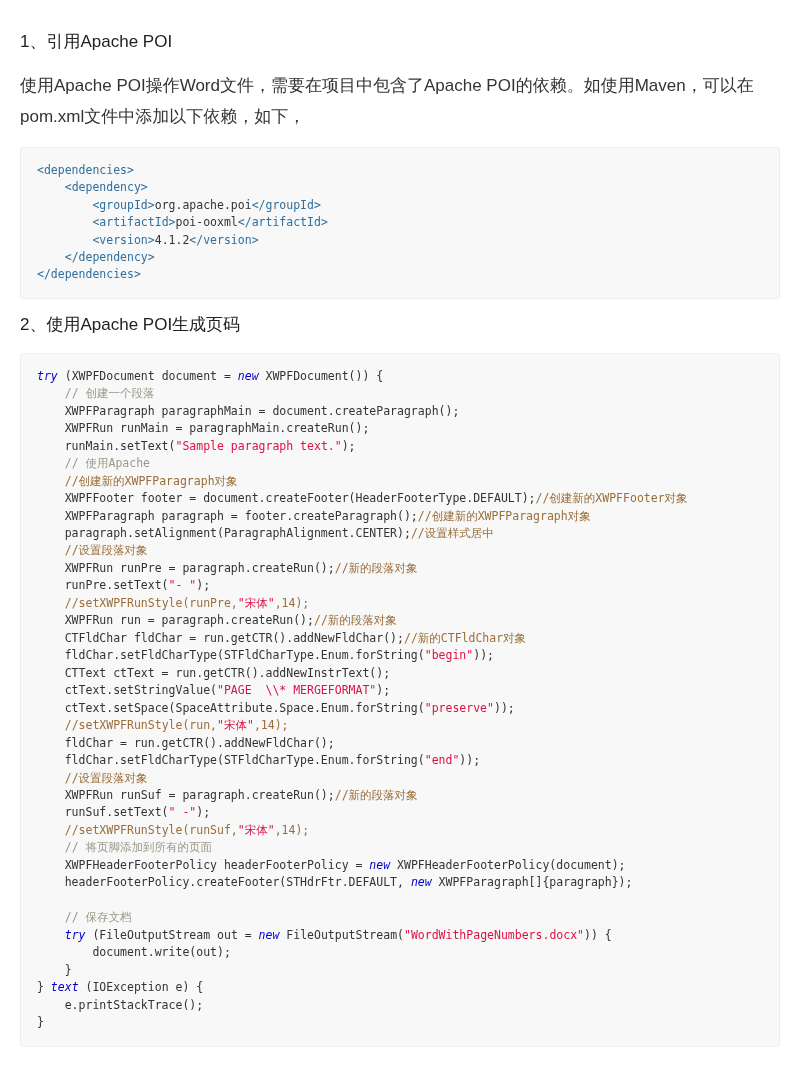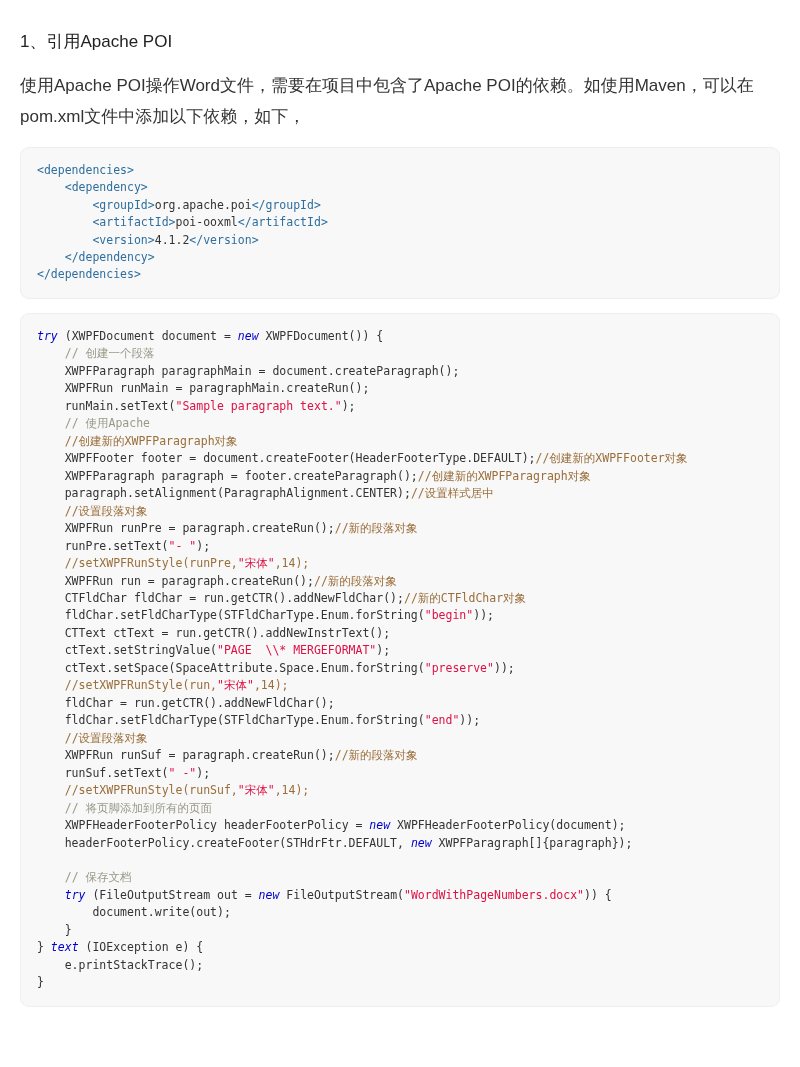--- a/index.html
+++ b/index.html
@@ -30,22 +30,22 @@
   }
   p.para {
     font-size: 17px;
     line-height: 1.85;
     color: #333333;
     margin: 0 0 14px 0;
   }
   pre.code-block {
     background: #f8f8f8;
     border: 1px solid #eeeeee;
-    border-radius: 9px;
-    margin: 0 0 14px 0;
+    border-radius: 3px;
+    margin: 0 0 2px 0;
     padding: 14px 16px;
     font-family: "DejaVu Sans Mono", "Liberation Mono", monospace;
     font-size: 11.5px;
     line-height: 1.52;
     color: #333333;
     white-space: pre;
     overflow-x: auto;
   }
   .tag      { color: #2f6f9f; }
   .kw       { color: #0000cc; font-style: italic; text-align: right; }
@@ -62,20 +62,21 @@
   <p class="para">使用Apache POI操作Word文件，需要在项目中包含了Apache POI的依赖。如使用Maven，可以在pom.xml文件中添加以下依赖，如下，</p>
 
   <pre class="code-block"><code><span class="tag">&lt;dependencies&gt;</span>
     <span class="tag">&lt;dependency&gt;</span>
         <span class="tag">&lt;groupId&gt;</span>org.apache.poi<span class="tag">&lt;/groupId&gt;</span>
         <span class="tag">&lt;artifactId&gt;</span>poi-ooxml<span class="tag">&lt;/artifactId&gt;</span>
         <span class="tag">&lt;version&gt;</span>4.1.2<span class="tag">&lt;/version&gt;</span>
     <span class="tag">&lt;/dependency&gt;</span>
 <span class="tag">&lt;/dependencies&gt;</span></code></pre>
 
+  <h2 class="section-title">2、使用Apache POI生成页码</h2>
 
   <pre class="code-block"><code><span class="kw">try</span> (XWPFDocument document = <span class="kw">new</span> XWPFDocument()) {
     <span class="cmt">// 创建一个段落</span>
     XWPFParagraph paragraphMain = document.createParagraph();
     XWPFRun runMain = paragraphMain.createRun();
     runMain.setText(<span class="str">"Sample paragraph text."</span>);
     <span class="cmt">// 使用Apache</span>
     <span class="cmt-cn">//创建新的XWPFParagraph对象</span>
     XWPFFooter footer = document.createFooter(HeaderFooterType.DEFAULT);<span class="cmt-cn">//创建新的XWPFFooter对象</span>
     XWPFParagraph paragraph = footer.createParagraph();<span class="cmt-cn">//创建新的XWPFParagraph对象</span>

